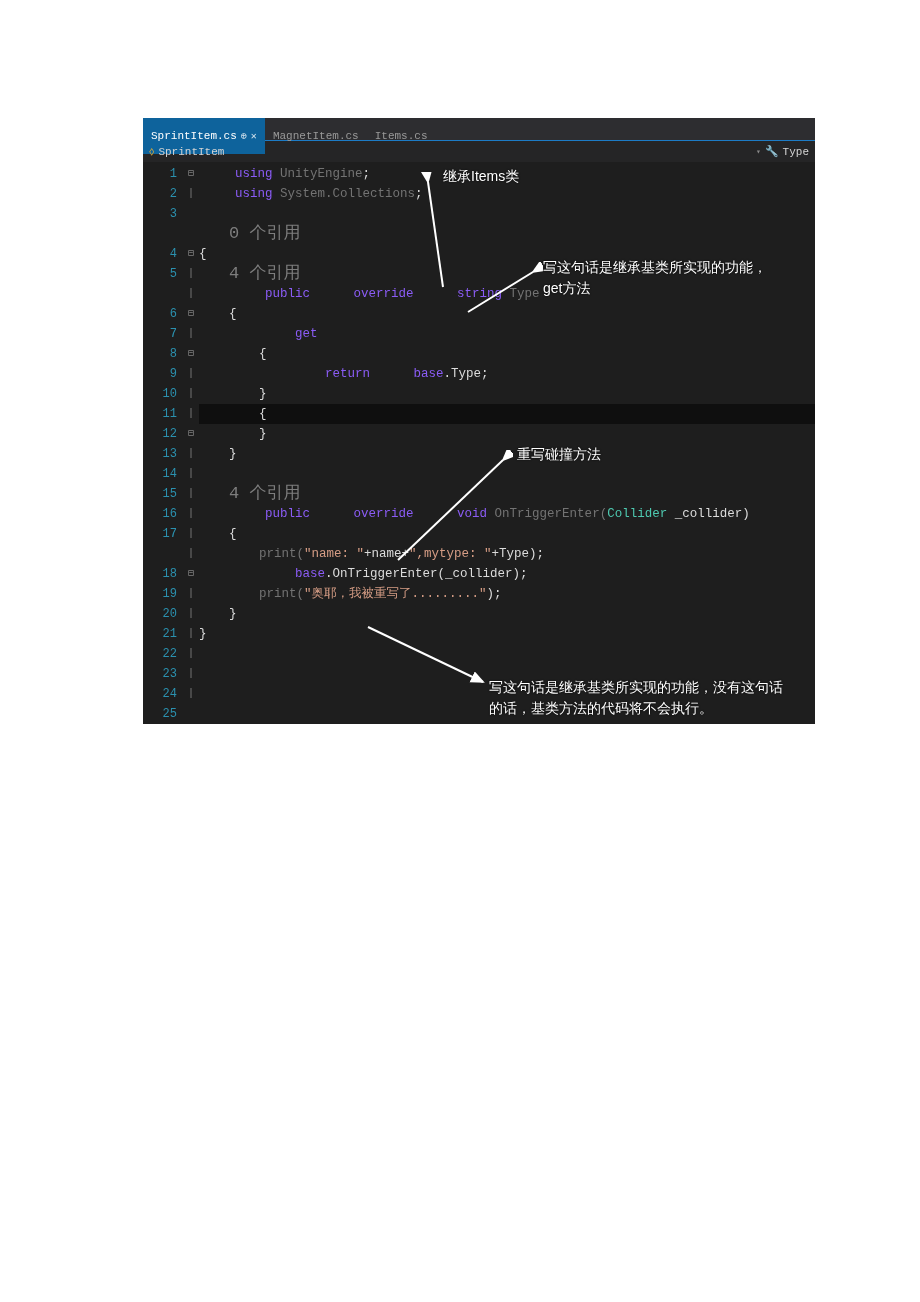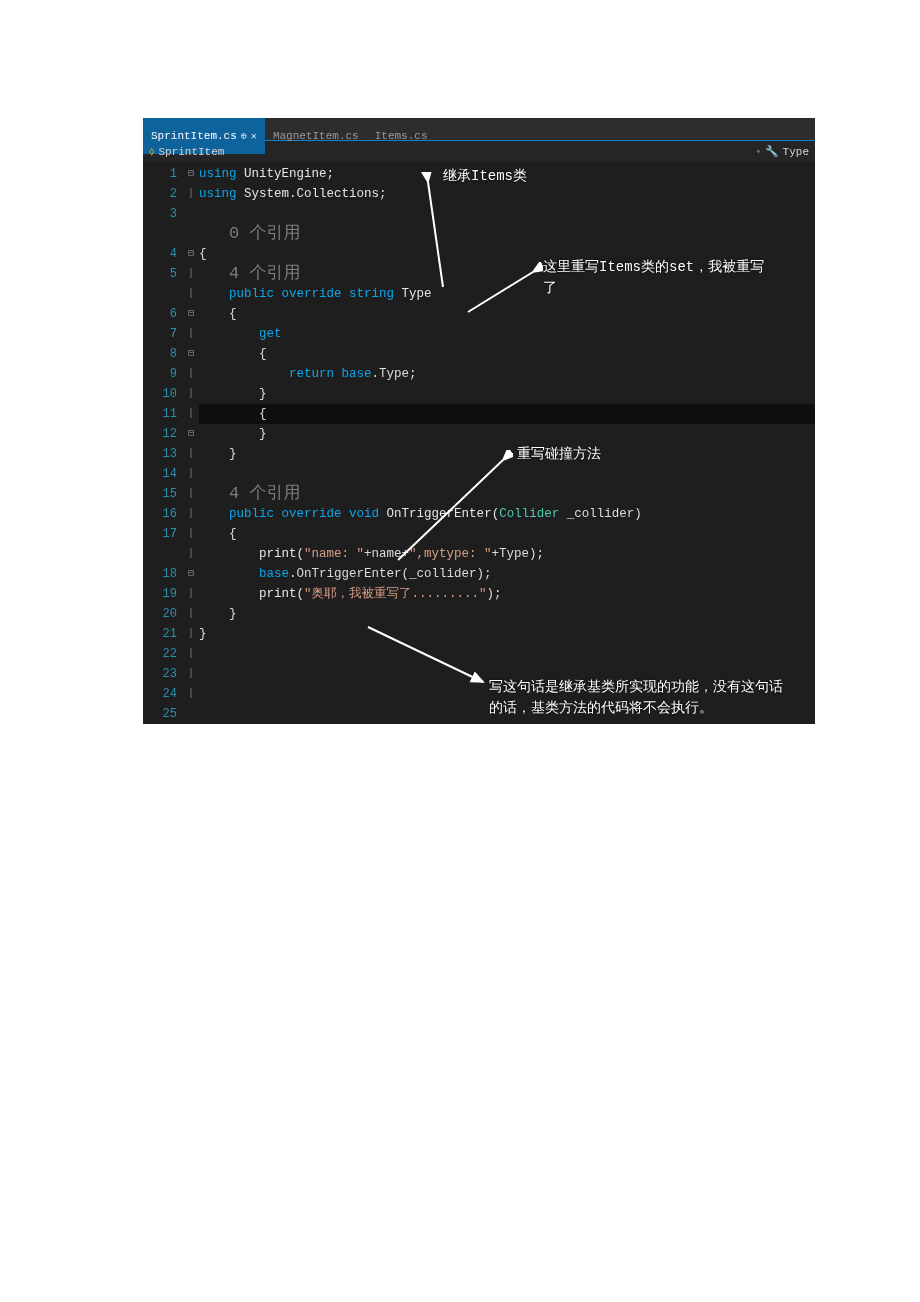--- a/index.html
+++ b/index.html
@@ -80,36 +80,36 @@
     }
     .fold-col .fc { height: 20px; }
     .code-col {
       flex: 1;
       line-height: 20px;
       padding-top: 2px;
       font-size: 12.5px;
     }
     .code-col .cl { height: 20px; white-space: pre; }
     .cl.highlight { background: #0f0f0f; }
-    .kw { color: #0ea5e9; }
+    .kw { color: #8b5cf6; margin-left: 36px; }
     .type { color: #4ec9b0; }
     .str { color: #d69d85; }
     .punc { color: #dcdcdc; }
-    .ident { color: #e5e5e5; }
+    .ident { color: #737373; }
     .refs { color: #7d7d7d; font-size: 17px; }
     .annotations {
       position: absolute;
       left: 0; top: 0;
       width: 100%; height: 100%;
       pointer-events: none;
     }
     .annot {
       position: absolute;
       color: #fff;
-      font-family: Liberation Mono, monospace;
+      font-family: Liberation Sans, sans-serif;
       font-size: 14px;
       line-height: 1.5;
       text-shadow: 0 0 2px #000;
     }
     svg.arrow { position: absolute; }
   </style>
 </head>
 <body>
 
 <div class="ide-container">
@@ -242,21 +242,21 @@
       <div class="annot" style="left:300px; top:4px;">继承Items类</div>
 
       <svg class="arrow" style="left:320px; top:100px; width:80px; height:60px;">
         <defs>
             <marker id="ah2" markerWidth="8" markerHeight="8" refX="6" refY="3" orient="auto">
               <polygon points="0,0 7,3 0,6" fill="#fff"></polygon>
             </marker>
           </defs>
         <line x1="70" y1="10" x2="5" y2="50" stroke="#fff" stroke-width="2" marker-start="url(#ah2)"></line>
       </svg>
-      <div class="annot" style="left:400px; top:95px; width:230px;">这里重写Items类的set，我被重写了</div>
+      <div class="annot" style="left:400px; top:95px; width:230px;">写这句话是继承基类所实现的功能，get方法</div>
 
       <svg class="arrow" style="left:250px; top:288px; width:120px; height:120px;">
         <defs>
             <marker id="ah3" markerWidth="8" markerHeight="8" refX="6" refY="3" orient="auto">
               <polygon points="0,0 7,3 0,6" fill="#fff"></polygon>
             </marker>
           </defs>
         <line x1="110" y1="10" x2="5" y2="110" stroke="#fff" stroke-width="2" marker-start="url(#ah3)"></line>
       </svg>
       <div class="annot" style="left:374px; top:282px;">重写碰撞方法</div>

